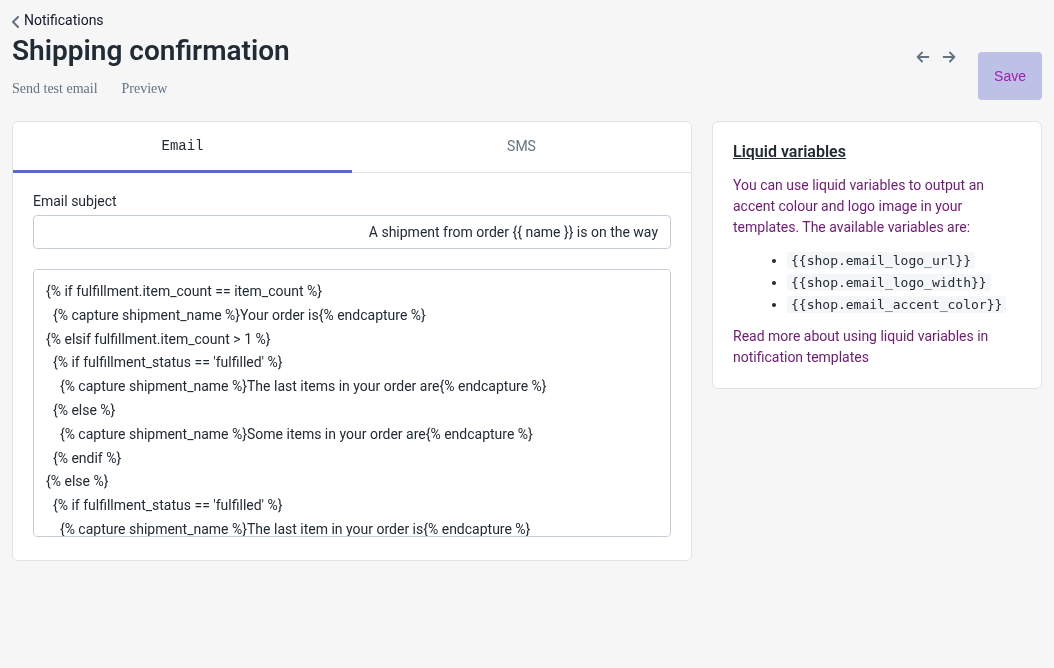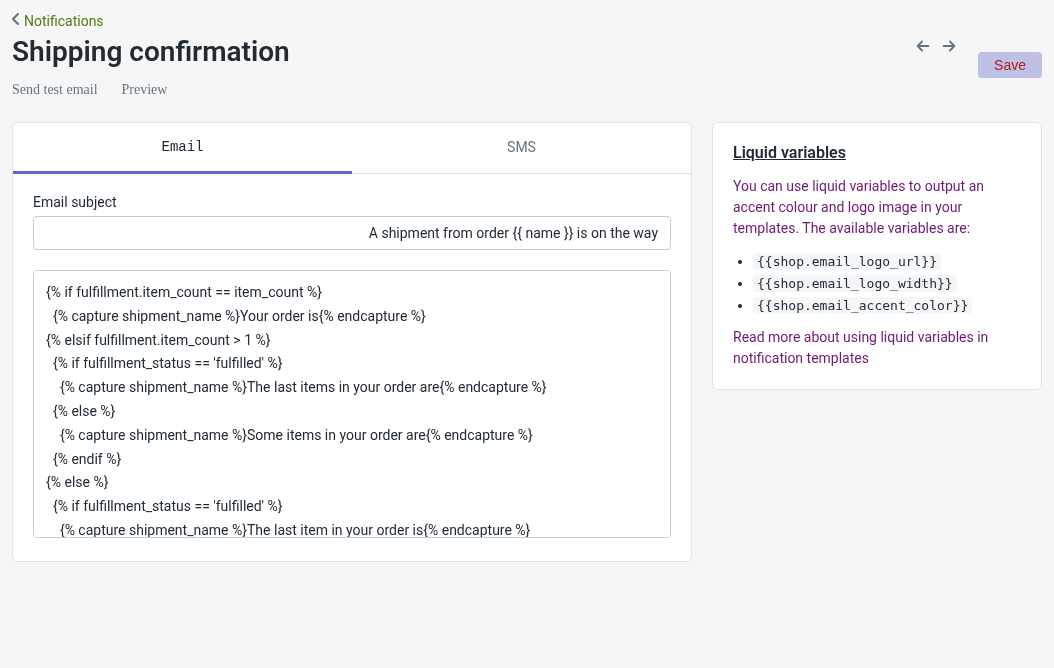--- a/index.html
+++ b/index.html
@@ -25,22 +25,22 @@
       flex: 1;
     }
     .header-right {
       display: flex;
       align-items: center;
       gap: 8px;
       padding-top: 2px;
     }
     .breadcrumb {
       display: inline-flex;
-      align-items: flex-start;
-      color: #4d7c0f;
+      align-items: flex-end;
+      color: #0f172a;
       font-size: 14px;
       text-decoration: none;
       cursor: pointer;
       margin-bottom: 6px;
     }
     .breadcrumb .chev {
       margin-right: 4px;
     }
     .page-title {
       font-size: 28px;
@@ -61,24 +61,24 @@
       cursor: pointer;
     }
     .nav-arrow {
       width: 18px;
       height: 18px;
       cursor: pointer;
       color: #637381;
     }
     .save-btn {
       background: #bdc1e5;
-      color: #b91c1c;
+      color: #a21caf;
       border: none;
       border-radius: 4px;
-      padding: 5px 16px;
+      padding: 16px 16px;
       font-size: 14px;
       font-weight: 500;
       cursor: pointer;
       margin-left: 12px;
       margin-top: 38px;
     }
     .content-row {
       display: flex;
       gap: 20px;
       align-items: flex-start;
@@ -162,20 +162,21 @@
       line-height: 1.5;
       margin-bottom: 14px;
     }
     .var-list {
       list-style: disc;
       padding-left: 20px;
       margin-bottom: 14px;
     }
     .var-list li {
       margin-bottom: 6px;
+      margin-left: 34px;
     }
     .var-code {
       font-family: Menlo, Monaco, Consolas, monospace;
       font-size: 13px;
       background: #f4f6f8;
       padding: 1px 4px;
       border-radius: 3px;
       color: #212b36;
     }
     .link {

